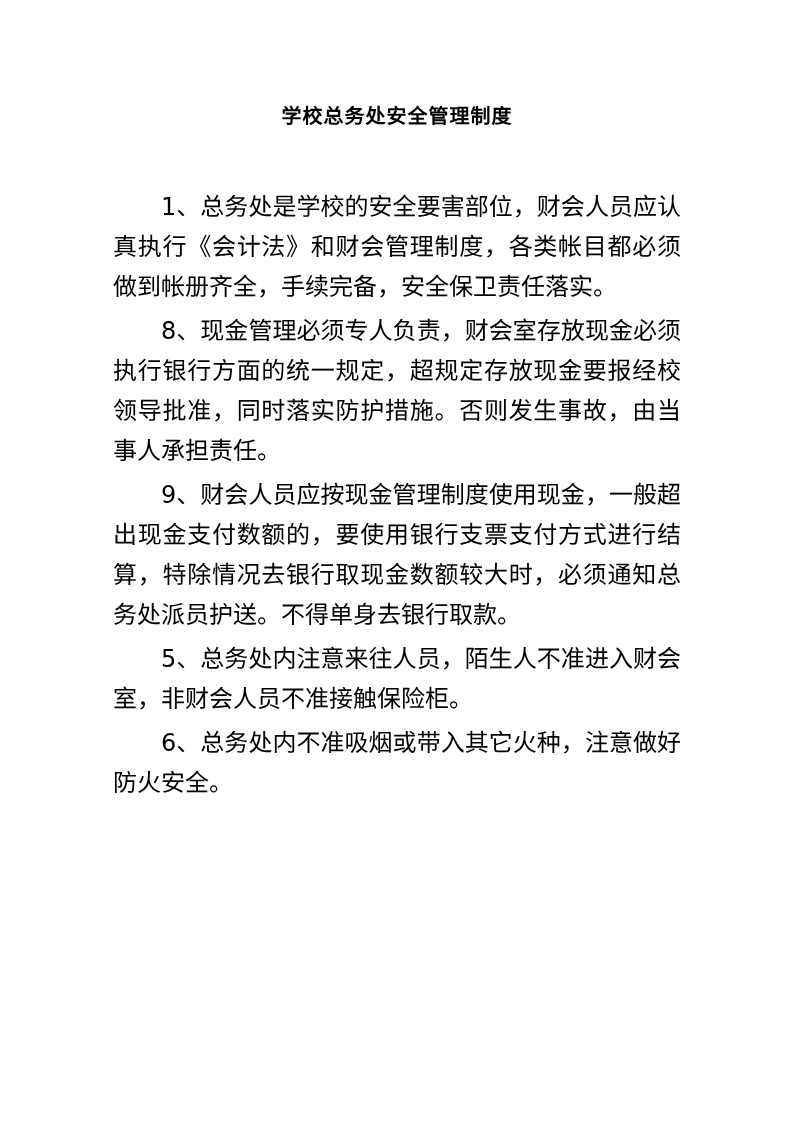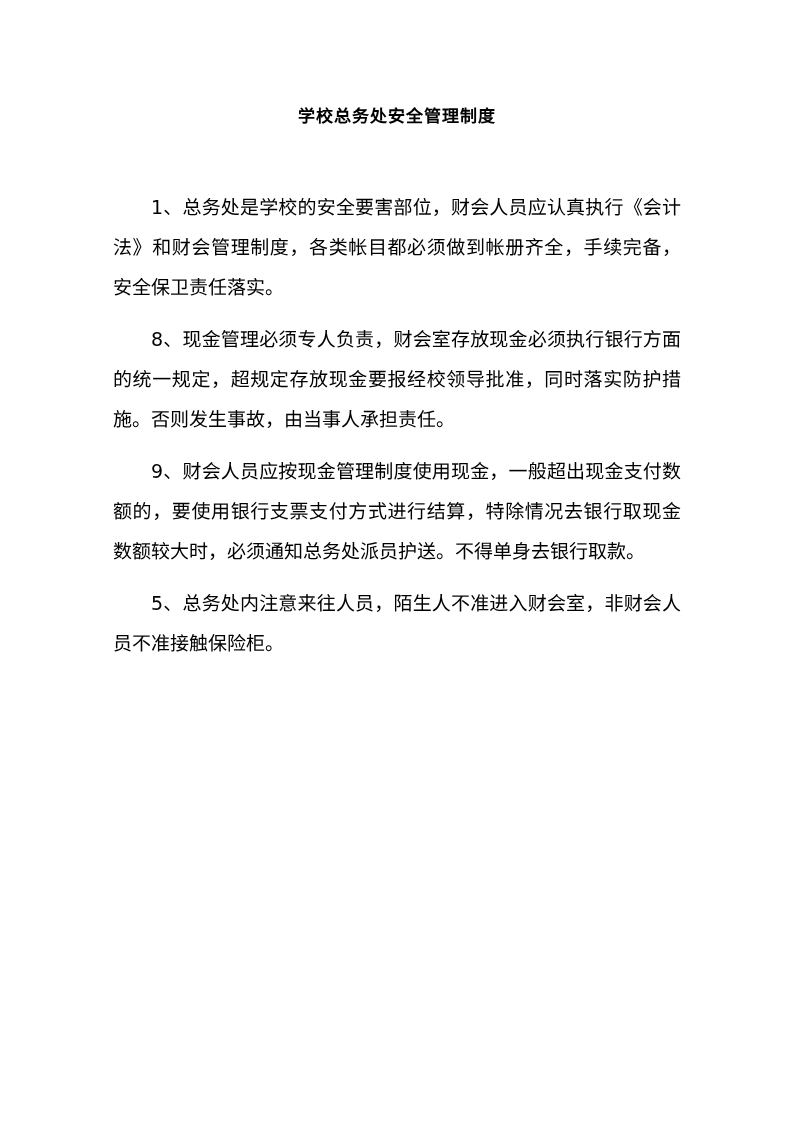--- a/index.html
+++ b/index.html
@@ -15,46 +15,47 @@
   .page {
     box-sizing: border-box;
     width: 793px;
     height: 1122px;
     background: #ffffff;
     padding: 103px 112px 0 113px;
     font-family: "DejaVu Sans", "Liberation Sans", sans-serif;
     color: #000000;
   }
   .doc-title {
-    font-size: 17px;
+    font-size: 20px;
     line-height: 26px;
     font-weight: bold;
     text-align: center;
     margin: 0;
     letter-spacing: 1px;
   }
   .doc-body {
     margin-top: 58px;
   }
   .doc-paragraph {
-    font-size: 19px;
+    font-size: 24px;
     line-height: 40px;
-    margin: 12px 0 3px 0;
+    margin: 4px 0 3px 0;
     text-indent: 2em;
     text-align: justify;
     text-justify: inter-ideograph;
     font-weight: normal;
     word-break: break-all;
   }
 </style>
 </head>
 <body>
 
 <div class="page">
   <h1 class="doc-title">学校总务处安全管理制度</h1>
 
   <div class="doc-body">
     <p class="doc-paragraph">1、总务处是学校的安全要害部位，财会人员应认真执行《会计法》和财会管理制度，各类帐目都必须做到帐册齐全，手续完备，安全保卫责任落实。</p>
     <p class="doc-paragraph">8、现金管理必须专人负责，财会室存放现金必须执行银行方面的统一规定，超规定存放现金要报经校领导批准，同时落实防护措施。否则发生事故，由当事人承担责任。</p>
     <p class="doc-paragraph">9、财会人员应按现金管理制度使用现金，一般超出现金支付数额的，要使用银行支票支付方式进行结算，特除情况去银行取现金数额较大时，必须通知总务处派员护送。不得单身去银行取款。</p>
     <p class="doc-paragraph">5、总务处内注意来往人员，陌生人不准进入财会室，非财会人员不准接触保险柜。</p>
+    <p class="doc-paragraph">6、总务处内不准吸烟或带入其它火种，注意做好防火安全。</p>
   </div>
 </div>
 
 </body></html>

